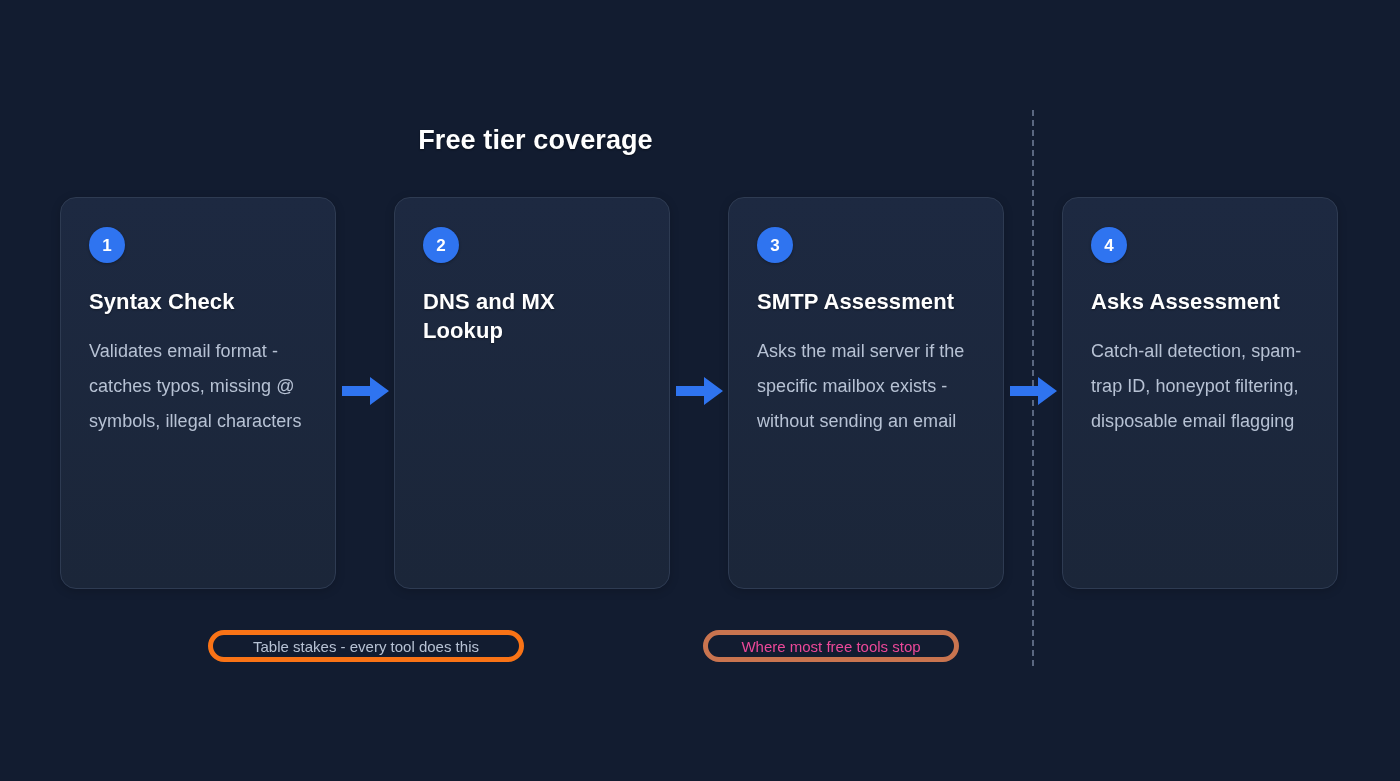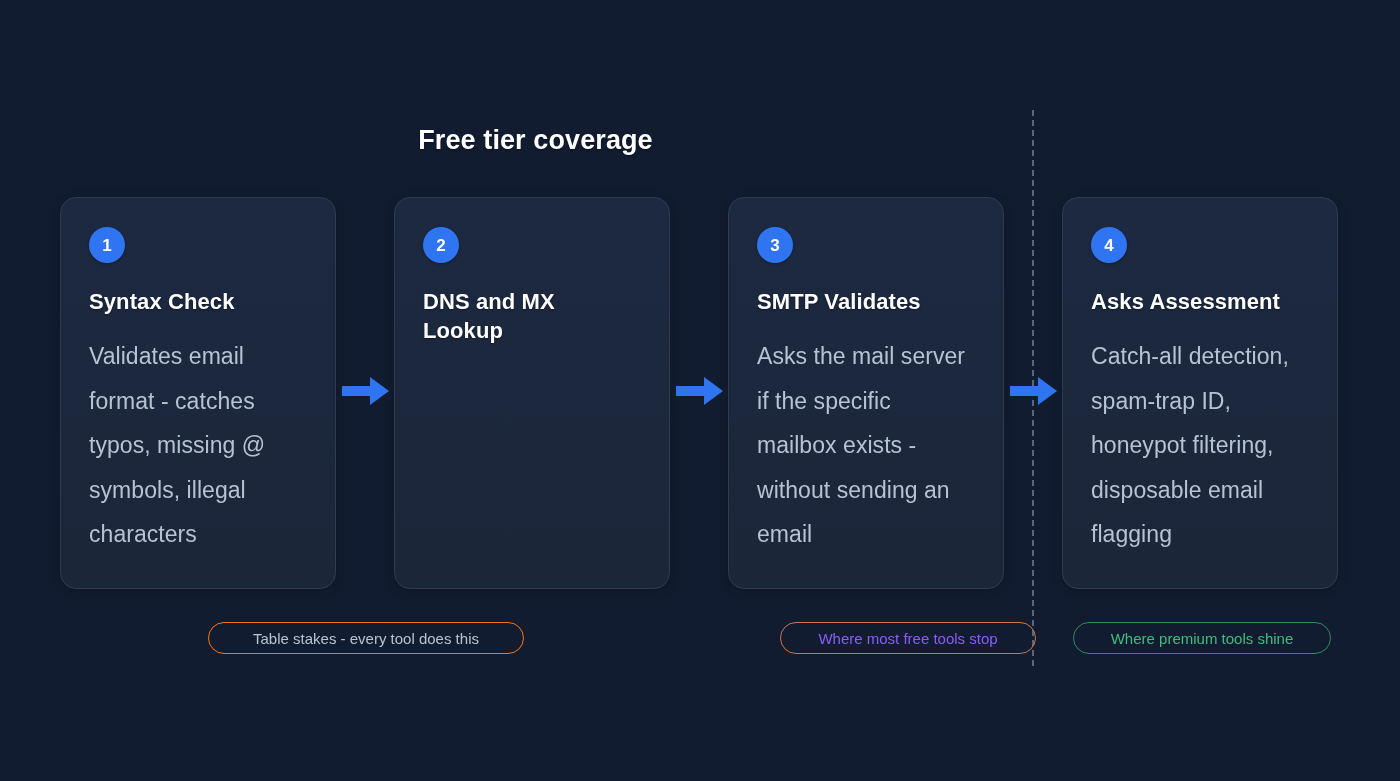--- a/index.html
+++ b/index.html
@@ -100,21 +100,21 @@
     font-size: 22px;
     font-weight: bold;
     color: #ffffff;
     line-height: 1.32;
     letter-spacing: 0.1px;
     text-shadow: 0 1px 2px rgba(0,0,0,0.4);
   }
 
   .card-desc {
     margin-top: 18px;
-    font-size: 23px;
+    font-size: 18px;
     color: #b7c2d4;
     line-height: 1.94;
     letter-spacing: 0.05px;
   }
 
   
   .arrow {
     position: absolute;
     top: 375px;
     width: 48px;
@@ -123,41 +123,42 @@
   #arrow-1 { left: 342px; }
   #arrow-2 { left: 676px; }
   #arrow-3 { left: 1010px; }
 
   
   .pill {
     position: absolute;
     box-sizing: border-box;
     height: 32px;
     border-radius: 16px;
-    border: 1px solid #f97316;
+    border: 5px solid #f97316;
     color: #b7c2d4;
     font-size: 15px;
     display: flex;
     align-items: center;
     justify-content: center;
     white-space: nowrap;
     padding: 0 16px;
     background: transparent;
+    margin-top: 8px;
   }
   #pill-free {
     left: 208px;
     top: 622px;
     width: 316px;
   }
   #pill-stop {
-    left: 780px;
+    left: 703px;
     top: 622px;
     width: 256px;
     border-color: #c9744f;
-    color: #8b5cf6;
+    color: #ec4899;
   }
   #pill-shine {
     left: 1073px;
     top: 622px;
     width: 258px;
     border-color: #2f8a5c;
     color: #3fbd7e;
   }
 </style>
 </head>
@@ -178,21 +179,21 @@
       <div class="card-desc">Validates email format - catches typos, missing @ symbols, illegal characters</div>
     </div>
 
     <div class="card" id="card-2">
       <div class="step-badge">2</div>
       <div class="card-title">DNS and MX Lookup</div>
     </div>
 
     <div class="card" id="card-3">
       <div class="step-badge">3</div>
-      <div class="card-title">SMTP Validates</div>
+      <div class="card-title">SMTP Assessment</div>
       <div class="card-desc">Asks the mail server if the specific mailbox exists - without sending an email</div>
     </div>
 
     <div class="card" id="card-4">
       <div class="step-badge">4</div>
       <div class="card-title">Asks Assessment</div>
       <div class="card-desc">Catch-all detection, spam-trap ID, honeypot filtering, disposable email flagging</div>
     </div>
 
   </div>
@@ -204,15 +205,14 @@
     <path d="M0 11 L28 11 L28 2 L47 16 L28 30 L28 21 L0 21 Z" fill="#2f74f0"></path>
   </svg>
   <svg class="arrow" id="arrow-3" viewBox="0 0 48 32">
     <path d="M0 11 L28 11 L28 2 L47 16 L28 30 L28 21 L0 21 Z" fill="#2f74f0"></path>
   </svg>
 
   <div class="pill" id="pill-free">Table stakes - every tool does this</div>
 
   <div class="pill" id="pill-stop">Where most free tools stop</div>
 
-  <div class="pill" id="pill-shine">Where premium tools shine</div>
 
 </div>
 
 </body></html>

